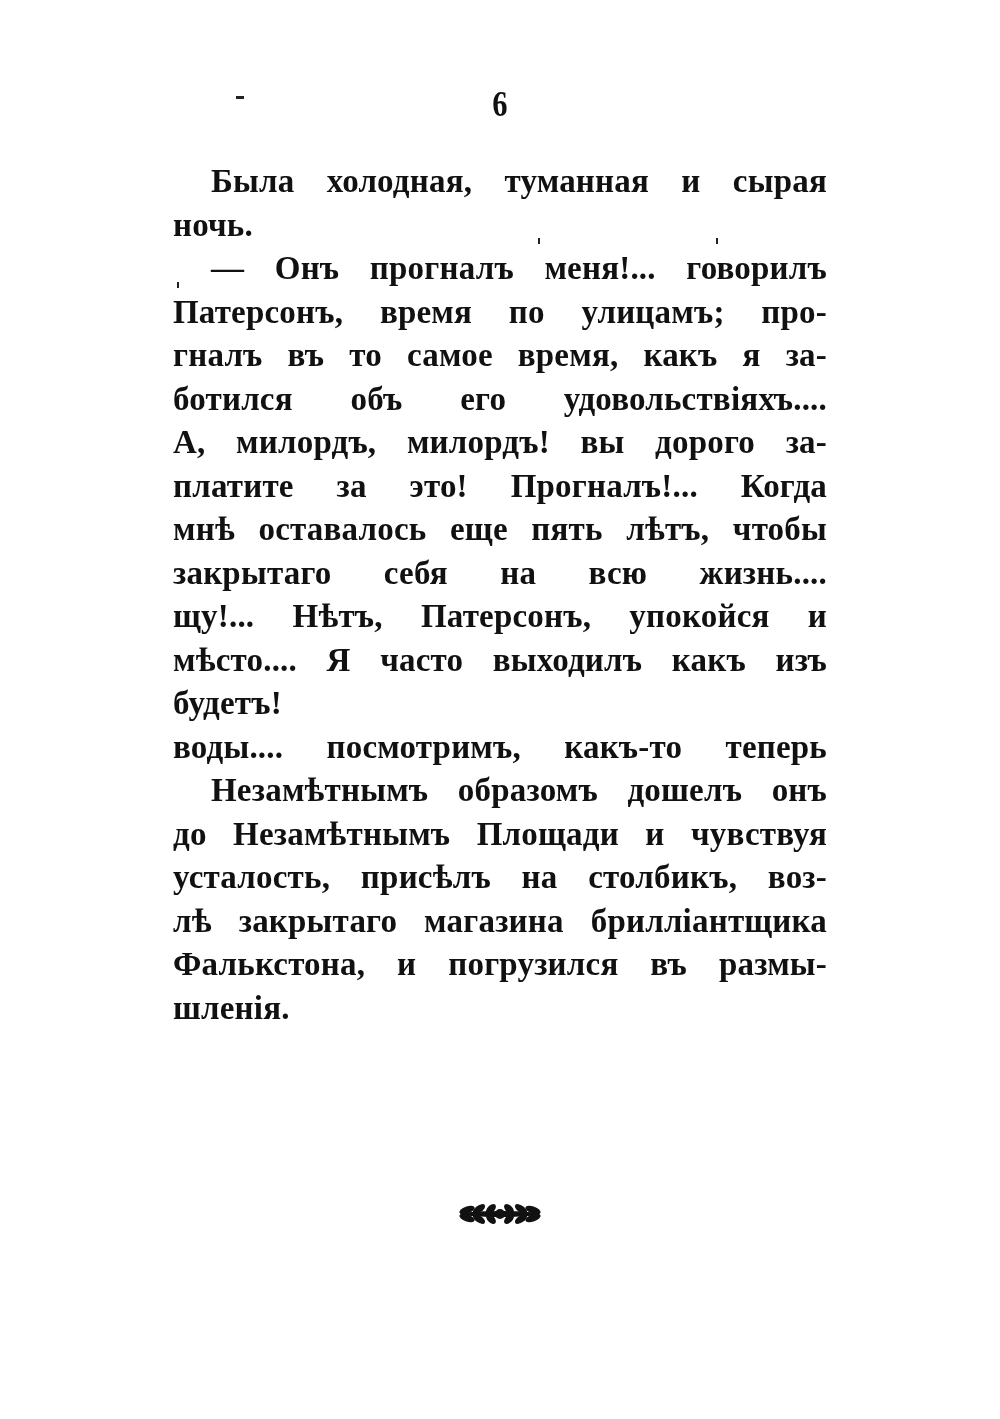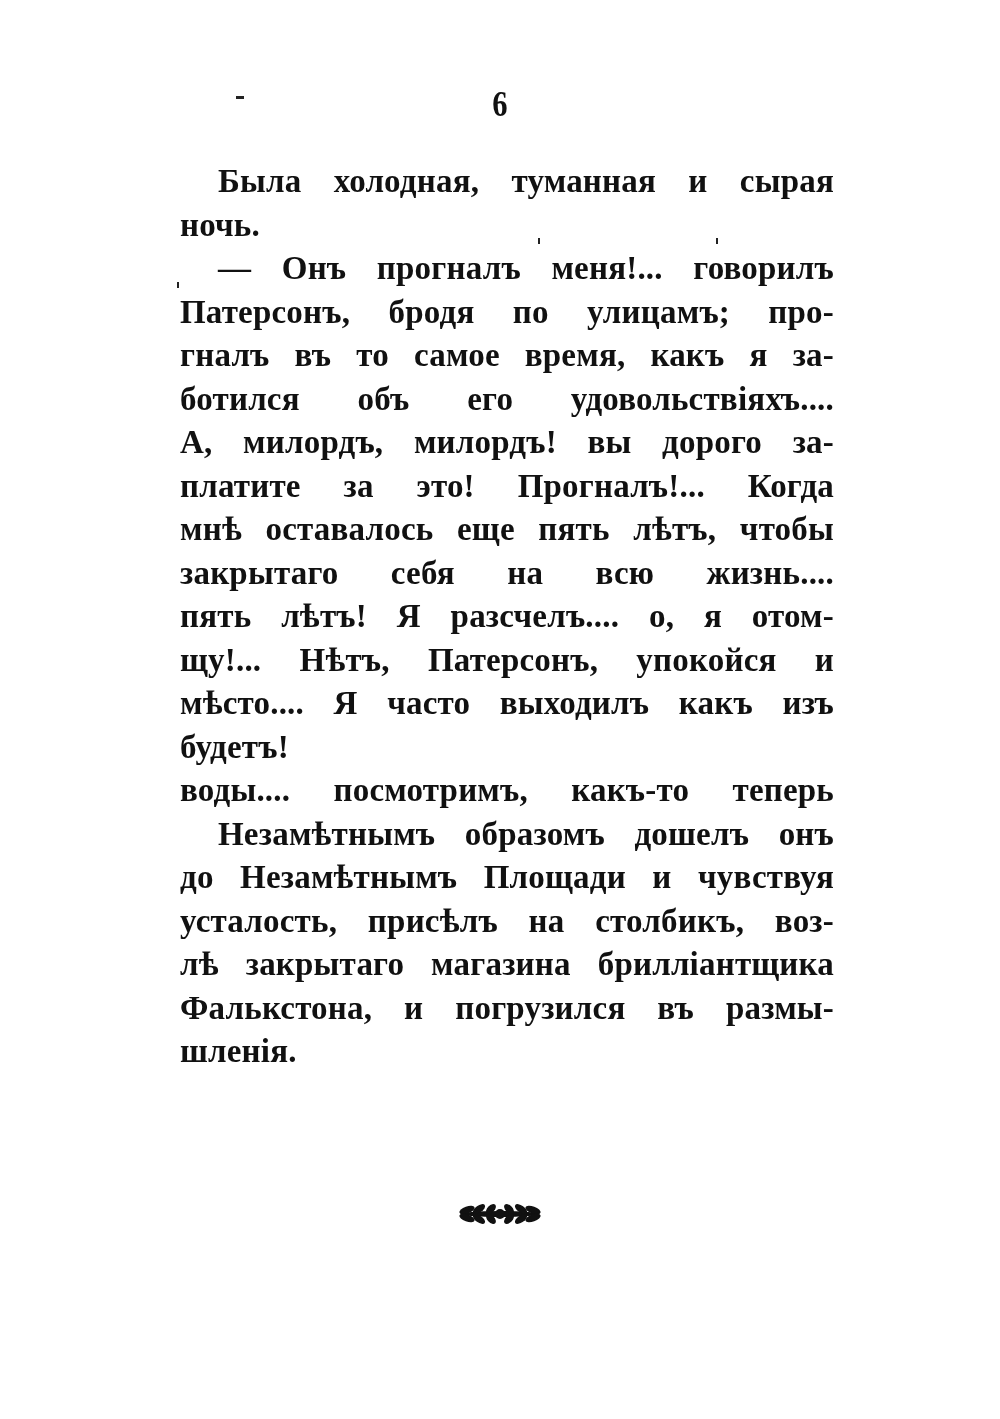--- a/index.html
+++ b/index.html
@@ -25,21 +25,21 @@
       width: 1000px;
       top: 82px;
       text-align: center;
       font-size: 36px;
       font-weight: bold;
       line-height: 44px;
       transform: scaleX(0.85);
     }
     .body-text {
       position: absolute;
-      left: 180px;
+      left: 173px;
       top: 160px;
       width: 654px;
     }
     .line {
       display: block;
       height: 43.5px;
       line-height: 43.5px;
       font-size: 33px;
       font-weight: bold;
       white-space: nowrap;
@@ -69,28 +69,27 @@
 <div class="speck" style="left:538px;top:238px;width:2px;height:6px;"></div>
 <div class="speck" style="left:716px;top:238px;width:2px;height:6px;"></div>
 <div class="speck" style="left:177px;top:282px;width:2px;height:6px;"></div>
 
 <div class="page-number">6</div>
 
 <div class="body-text" id="body-text">
   <span class="line indent">Была холодная, туманная и сырая</span>
   <span class="line last">ночь.</span>
   <span class="line indent">— Онъ прогналъ меня!... говорилъ</span>
-  <span class="line">Патерсонъ, бродя по улицамъ; про-</span>
+  <span class="line">Патерсонъ, время по улицамъ; про-</span>
   <span class="line">гналъ въ то самое время, какъ я за-</span>
   <span class="line">ботился объ его удовольствіяхъ....</span>
   <span class="line">А, милордъ, милордъ! вы дорого за-</span>
   <span class="line">платите за это! Прогналъ!... Когда</span>
   <span class="line">мнѣ оставалось еще пять лѣтъ, чтобы</span>
   <span class="line">закрытаго себя на всю жизнь....</span>
-  <span class="line">пять лѣтъ! Я разсчелъ.... о, я отом-</span>
   <span class="line">щу!... Нѣтъ, Патерсонъ, упокойся и</span>
   <span class="line">мѣсто.... Я часто выходилъ какъ изъ</span>
   <span class="line last">будетъ!</span>
   <span class="line">воды.... посмотримъ, какъ-то теперь</span>
   <span class="line indent">Незамѣтнымъ образомъ дошелъ онъ</span>
   <span class="line">до Незамѣтнымъ Площади и чувствуя</span>
   <span class="line">усталость, присѣлъ на столбикъ, воз-</span>
   <span class="line">лѣ закрытаго магазина брилліантщика</span>
   <span class="line">Фалькстона, и погрузился въ размы-</span>
   <span class="line last">шленія.</span>

